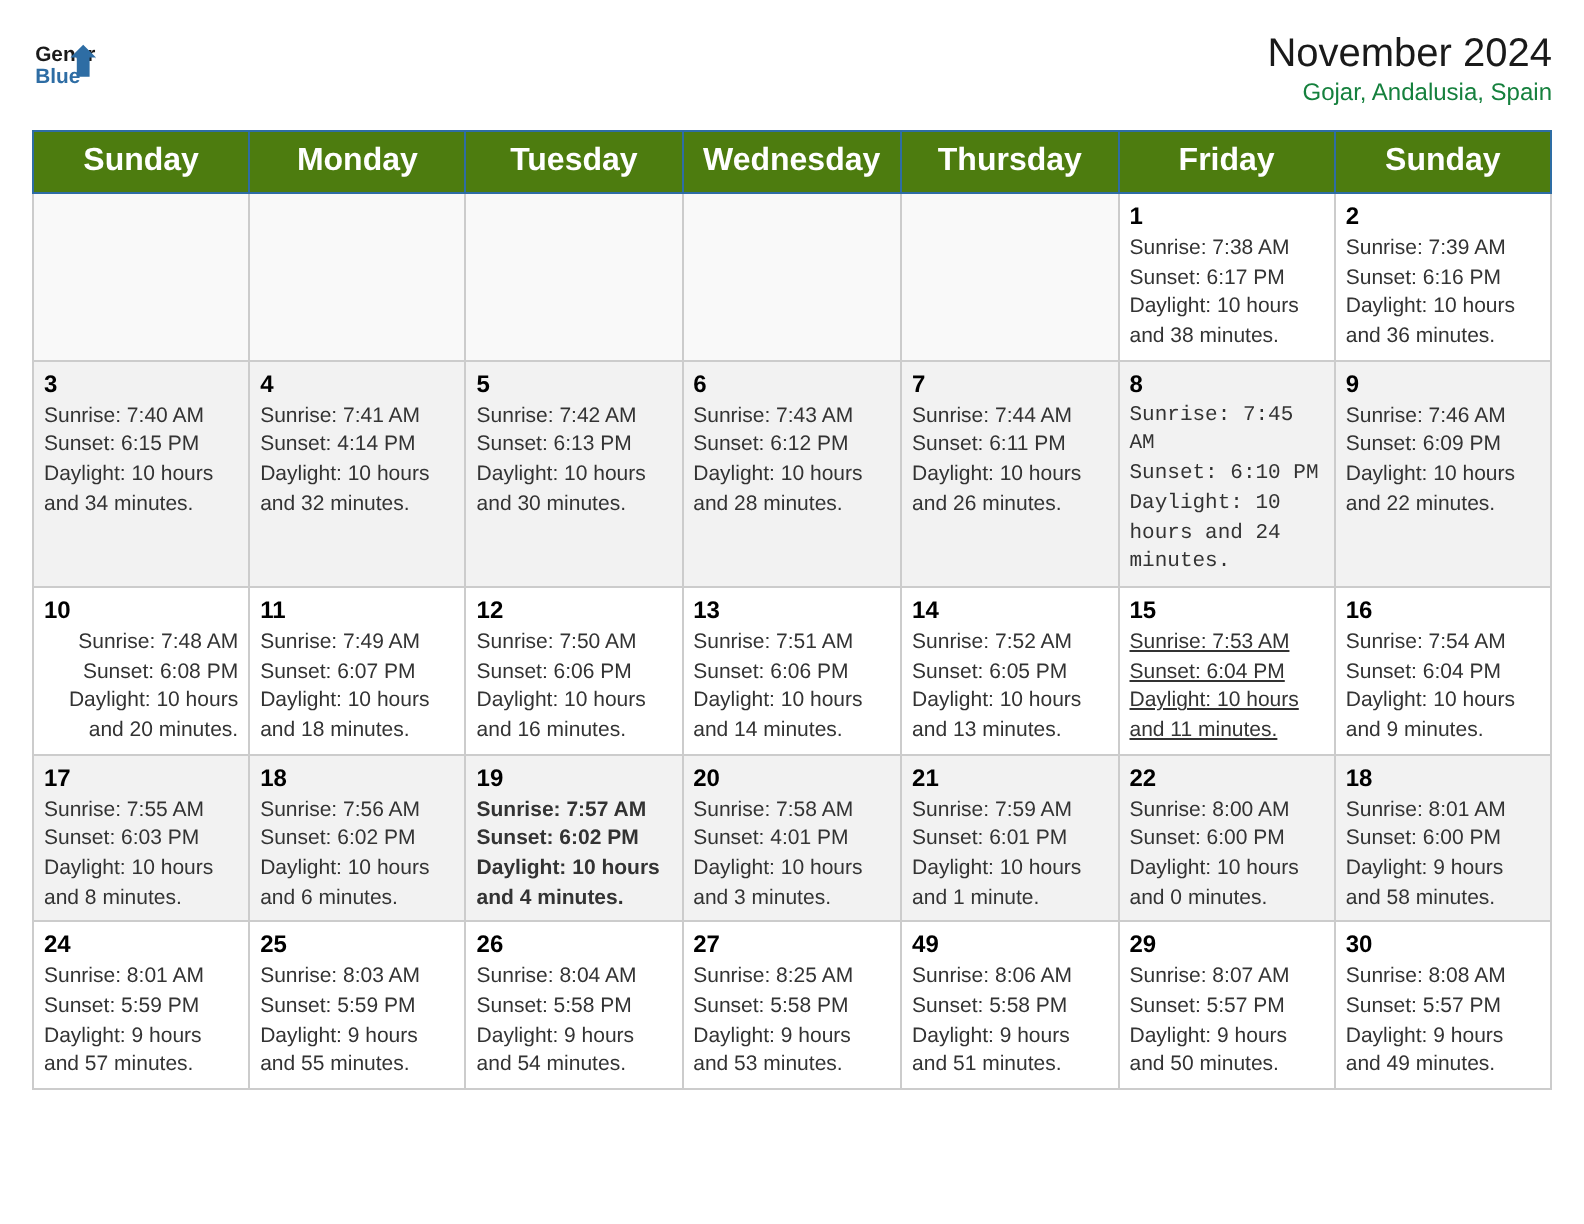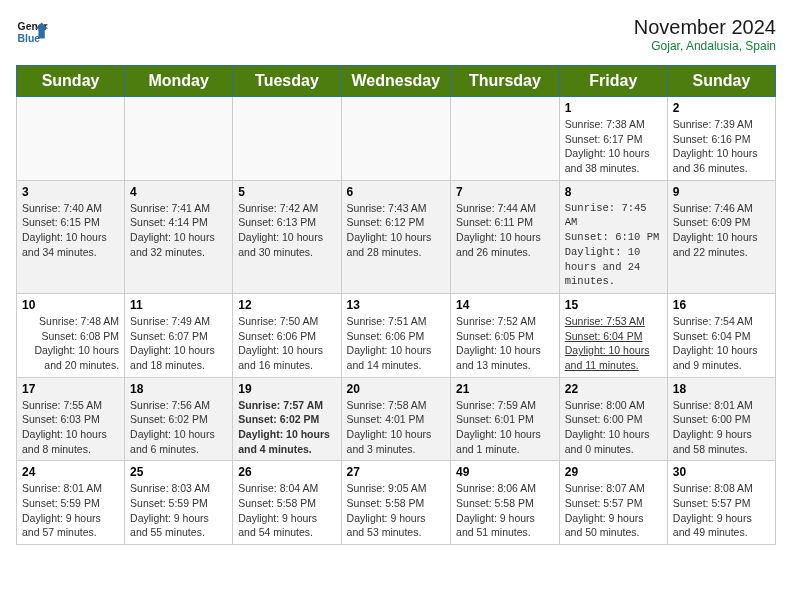--- a/index.html
+++ b/index.html
@@ -281,21 +281,21 @@
 Daylight: 9 hours and 55 minutes.</div>
         </td>
         <td>
           <span class="day-number">26</span>
           <div class="day-info" style="white-space: pre-line;">Sunrise: 8:04 AM
 Sunset: 5:58 PM
 Daylight: 9 hours and 54 minutes.</div>
         </td>
         <td>
           <span class="day-number">27</span>
-          <div class="day-info" style="white-space: pre-line;">Sunrise: 9:05 AM
+          <div class="day-info" style="white-space: pre-line;">Sunrise: 8:25 AM
 Sunset: 5:58 PM
 Daylight: 9 hours and 53 minutes.</div>
         </td>
         <td>
           <span class="day-number">49</span>
           <div class="day-info" style="white-space: pre-line;">Sunrise: 8:06 AM
 Sunset: 5:58 PM
 Daylight: 9 hours and 51 minutes.</div>
         </td>
         <td>

